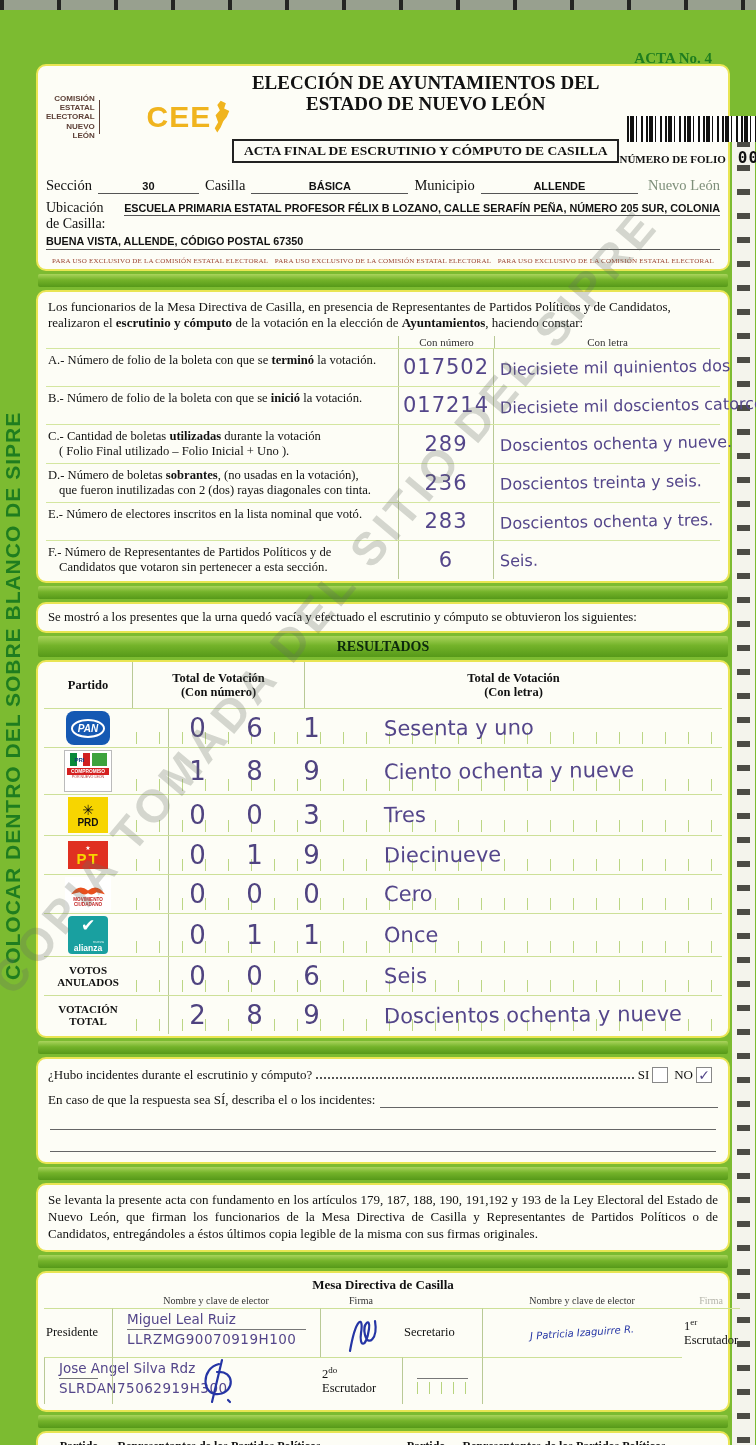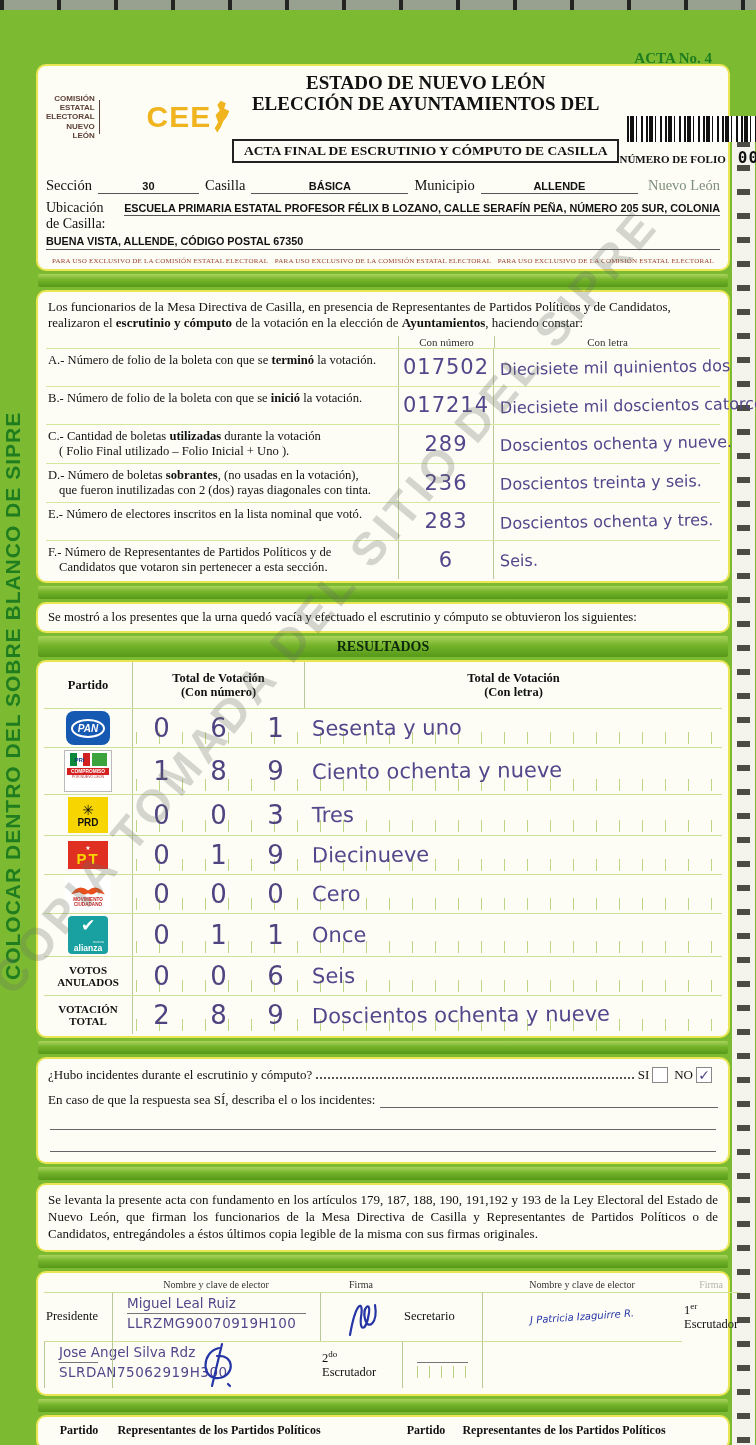--- a/index.html
+++ b/index.html
@@ -71,21 +71,21 @@
   .item-letra .hand{font-size:16px;transform:rotate(-1deg);}
   
   .urna{padding:6px 10px;font-size:12.8px;}
   
   .res{padding:0 6px 2px;}
   .res-head{display:grid;grid-template-columns:88px 172px 1fr;min-height:46px;align-items:center;
         text-align:center;font-weight:bold;font-size:12.5px;line-height:1.15;}
   .res-head .ch{border-left:1px solid #b9c996;height:100%;display:flex;flex-direction:column;
         justify-content:center;}
   .res-row{display:grid;grid-template-columns:88px 172px 1fr;min-height:38px;align-items:center;
-        border-top:1.5px solid #cde098;position:relative;}
+        border-top:1.5px solid #cde098;position:relative;gap:36px;}
   .row-ticks{position:absolute;left:92px;right:2px;bottom:3px;height:12px;
         background:repeating-linear-gradient(90deg,#bcd685 0 1.5px,transparent 1.5px 23px);}
   .p-cell{display:flex;align-items:center;justify-content:center;padding:2px 0;}
   .d-cell{display:flex;justify-content:space-around;align-items:center;border-left:1px solid #b9c996;
         height:100%;z-index:2;}
   .digit{font-family:"DejaVu Sans",sans-serif;font-size:26px;color:#4f4380;}
   .l-cell{padding-left:8px;z-index:2;}
   .res-letra{font-size:21px;white-space:nowrap;transform:rotate(-0.5deg);display:inline-block;}
   .res-label{flex-direction:column;font-weight:bold;font-size:11px;line-height:1.15;text-align:center;}
   
@@ -178,22 +178,22 @@
             <div>ELECTORAL</div>
             <div>NUEVO LEÓN</div>
           </div>
           <div class="cee-bar"></div>
           <div class="cee-acr">CEE</div>
           <svg class="cee-shape" width="22" height="40" viewBox="0 0 22 40">
             <path d="M9 1 L15 4 L13 10 L19 13 L16 20 L12 25 L9 32 L5 38 L2 33 L6 26 L3 18 L8 12 L5 6 Z" fill="#f0b41e"></path>
           </svg>
         </div>
         <div class="hdr-center">
+          <div class="title">ELECCIÓN DE AYUNTAMIENTOS DEL</div>
           <div class="title">ESTADO DE NUEVO LEÓN</div>
-          <div class="title">ELECCIÓN DE AYUNTAMIENTOS DEL</div>
           <div class="subtitle-box">ACTA FINAL DE ESCRUTINIO Y CÓMPUTO DE CASILLA</div>
         </div>
         <div class="hdr-right">
           <div class="barcode"></div>
           <div class="folio-line">
             <span class="folio-lab">NÚMERO DE FOLIO</span>
             <span class="folio-val">000050</span>
           </div>
         </div>
       </div>
@@ -462,20 +462,21 @@
       <div class="blank-line"></div>
     </div>
 
     <div class="band"></div>
 
     <div class="panel legal">Se levanta la presente acta con fundamento en los artículos 179, 187, 188, 190, 191,192 y 193 de la Ley Electoral del Estado de Nuevo León, que firman los funcionarios de la Mesa Directiva de Casilla y Representantes de  Partidos Políticos o de Candidatos, entregándoles a éstos últimos copia legible de la misma con sus firmas originales.</div>
 
     <div class="band"></div>
 
     <div class="panel mesa">
+      <div class="mesa-title">Mesa Directiva de Casilla</div>
       <div class="mesa-grid">
         <div class="mg-h"></div>
         <div class="mg-h">Nombre y clave de elector</div>
         <div class="mg-h">Firma</div>
         <div class="mg-h"></div>
         <div class="mg-h">Nombre y clave de elector</div>
         <div class="mg-h faded">Firma</div>
 
         <div class="role-cell">
             <div>Presidente</div>

